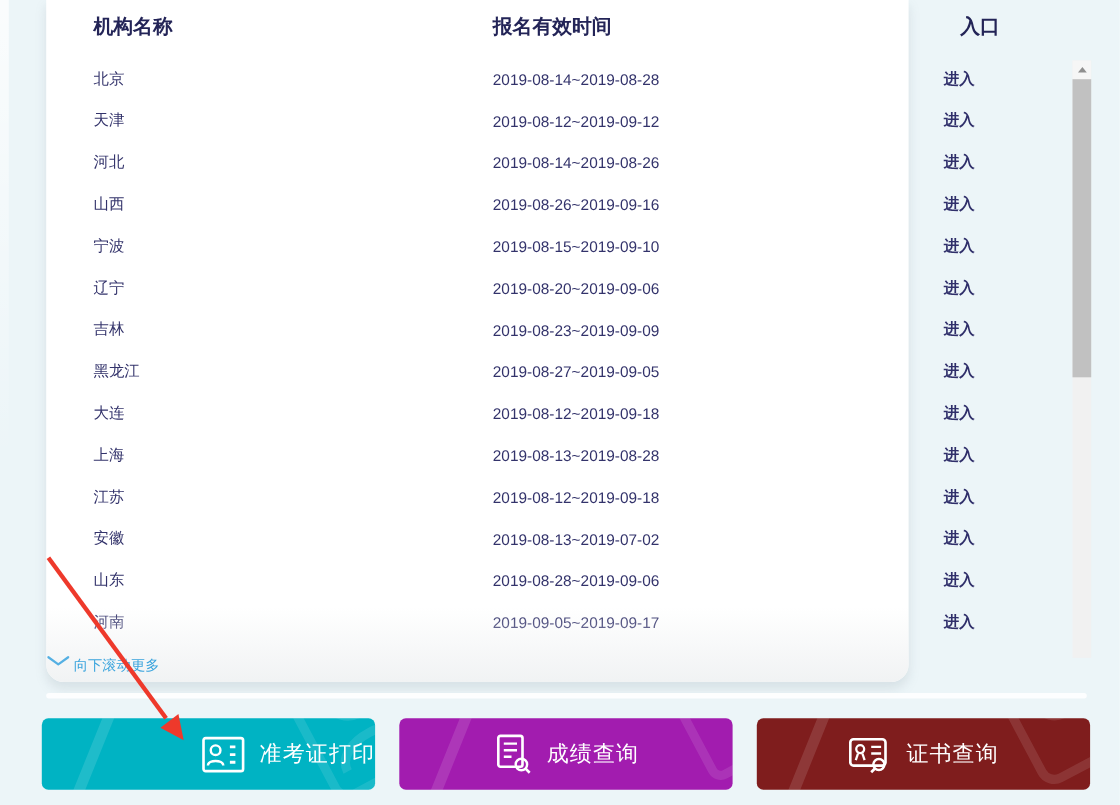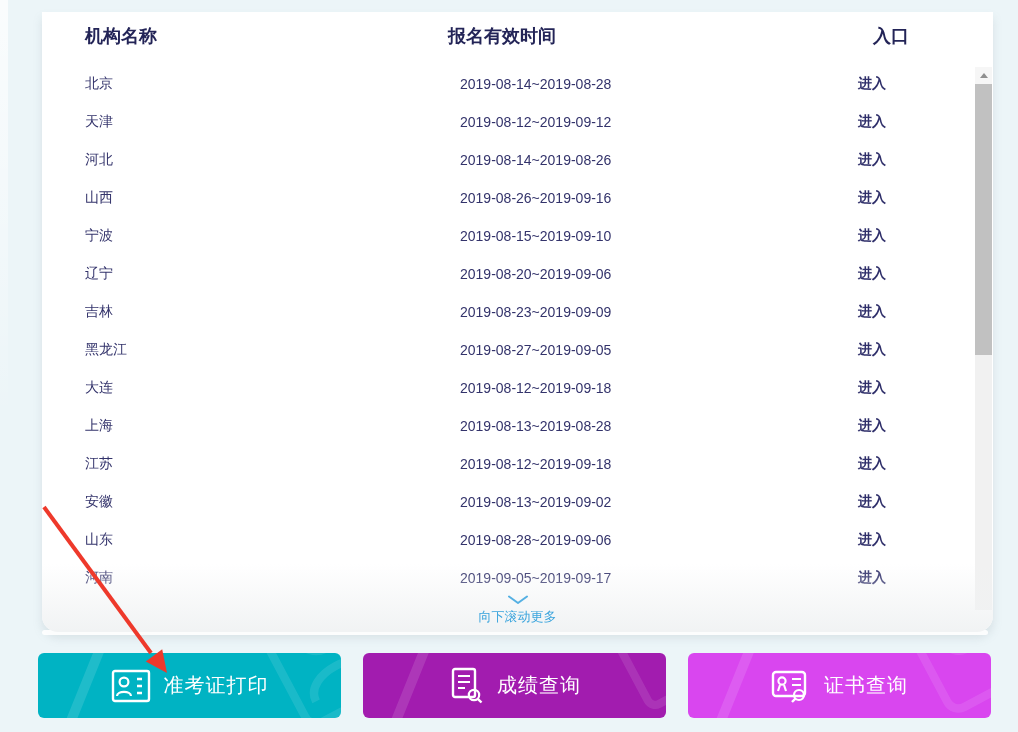--- a/index.html
+++ b/index.html
@@ -9,51 +9,51 @@
     background:#ecf5f8;
     font-family:"Liberation Sans", sans-serif;
     overflow:hidden;
   }
   .left-sheen {
     position:absolute; left:0; top:0; width:8px; height:420px;
     background:linear-gradient(to bottom, rgba(255,255,255,0.75), rgba(255,255,255,0));
   }
   
   .panel {
-    position:absolute; left:42px; top:12px; width:951px; height:620px;
+    position:absolute; left:42px; top:0; width:784px; height:620px;
     background:#ffffff;
     border-radius:0 0 16px 16px;
     box-shadow:0 6px 10px rgba(120,140,150,0.18);
   }
   .thead { position:absolute; left:0; top:0; width:100%; height:46px; }
   .thead .c {
     position:absolute; top:12px;
     font-size:18px; font-weight:bold; color:#232457; white-space:nowrap;
   }
   .thead .c.name  { left:43px; }
   .thead .c.time  { left:406px; }
   .thead .c.entry { left:831px; }
   .tbody { position:absolute; left:0; top:53px; width:100%; }
   .row { position:relative; height:38px;text-align:right; }
   .row .c {
     position:absolute; top:50%; transform:translateY(-50%);
     font-size:14px; color:#33336b; white-space:nowrap;
   }
   .row .c.name  { left:43px; }
-  .row .c.time  { left:406px;margin-left:12px; }
+  .row .c.time  { left:406px; }
   .row .c.entry { left:816px; color:#2f2f6a; text-decoration:none; cursor:pointer;font-weight:bold; }
   .fade {
     position:absolute; left:0; bottom:0; width:100%; height:68px;
     border-radius:0 0 16px 16px;
     background:linear-gradient(to bottom, rgba(255,255,255,0), rgba(240,242,243,0.95));
     pointer-events:none; z-index:2;
   }
   .more {
     position:absolute; left:0; bottom:6px; width:100%; z-index:3;
-    display:flex; flex-direction:column; align-items:center; gap:3px;
+    display:flex; flex-direction:row; align-items:flex-start; gap:3px;
     cursor:pointer;
   }
   .more .txt { font-size:13px; color:#3aa4dd; }
   
   .scrollbar {
     position:absolute; left:933px; top:55px; width:17px; height:543px;
     background:#f1f1f1; z-index:1;
   }
   .sb-up {
     position:absolute; left:0; top:0; width:17px; height:17px;
@@ -177,21 +177,21 @@
     </div>
 
     <div class="row">
       <span class="c name">江苏</span>
       <span class="c time">2019-08-12~2019-09-18</span>
       <a class="c entry">进入</a>
     </div>
 
     <div class="row">
       <span class="c name">安徽</span>
-      <span class="c time">2019-08-13~2019-09-02</span>
+      <span class="c time">2019-08-13~2019-07-02</span>
       <a class="c entry">进入</a>
     </div>
 
     <div class="row">
       <span class="c name">山东</span>
       <span class="c time">2019-08-28~2019-09-06</span>
       <a class="c entry">进入</a>
     </div>
 
     <div class="row">
@@ -214,21 +214,21 @@
     <div class="sb-up">
         <span class="tri"></span>
       </div>
     <div class="sb-thumb"></div>
   </div>
 
 </div>
 
 <div class="divider"></div>
 
-<div class="btn b1" style="background: rgb(0, 179, 195);">
+<div class="btn b1" style="background: rgb(0, 179, 195); justify-content: flex-end;">
   <svg class="wm" width="42" height="36" viewBox="0 0 42 36">
     <rect x="2" y="2" width="38" height="32" rx="3" fill="none" stroke="#ffffff" stroke-width="2"></rect>
     <circle cx="14" cy="14" r="5" fill="none" stroke="#ffffff" stroke-width="2"></circle>
     <path d="M6 29 c0-7 16-7 16 0" fill="none" stroke="#ffffff" stroke-width="2"></path>
   </svg>
   <span class="slash"></span>
   <svg class="ic" width="40" height="34" viewBox="0 0 40 34">
     <rect x="2" y="2" width="36" height="30" rx="2" fill="none" stroke="#ffffff" stroke-width="2.4"></rect>
     <circle cx="13" cy="13" r="4.4" fill="none" stroke="#ffffff" stroke-width="2.2"></circle>
     <path d="M6 27 c0-5.6 14-5.6 14 0" fill="none" stroke="#ffffff" stroke-width="2.2"></path>
@@ -249,21 +249,21 @@
     <rect x="5" y="2" width="22" height="28" rx="2" fill="none" stroke="#ffffff" stroke-width="2.4"></rect>
     <line x1="10" y1="9" x2="22" y2="9" stroke="#ffffff" stroke-width="2.2"></line>
     <line x1="10" y1="15" x2="22" y2="15" stroke="#ffffff" stroke-width="2.2"></line>
     <line x1="10" y1="21" x2="17" y2="21" stroke="#ffffff" stroke-width="2.2"></line>
     <circle cx="26" cy="28" r="5.2" fill="none" stroke="#ffffff" stroke-width="2.2"></circle>
     <line x1="29.8" y1="31.8" x2="33.5" y2="35.5" stroke="#ffffff" stroke-width="2.4"></line>
   </svg>
   <span class="lbl">成绩查询</span>
 </div>
 
-<div class="btn b3" style="background: #d946ef;">
+<div class="btn b3" style="background: #7f1d1d;">
   <svg class="wm" width="42" height="36" viewBox="0 0 42 36">
     <rect x="2" y="4" width="34" height="26" rx="3" fill="none" stroke="#ffffff" stroke-width="2"></rect>
     <circle cx="12" cy="14" r="4" fill="none" stroke="#ffffff" stroke-width="2"></circle>
     <circle cx="30" cy="28" r="6" fill="none" stroke="#ffffff" stroke-width="2"></circle>
   </svg>
   <span class="slash"></span>
   <svg class="ic" width="40" height="36" viewBox="0 0 40 36">
     <rect x="2" y="4" width="32" height="24" rx="3" fill="none" stroke="#ffffff" stroke-width="2.4"></rect>
     <circle cx="11" cy="13" r="3.6" fill="none" stroke="#ffffff" stroke-width="2.1"></circle>
     <line x1="9" y1="17" x2="7" y2="23" stroke="#ffffff" stroke-width="2.1"></line>

